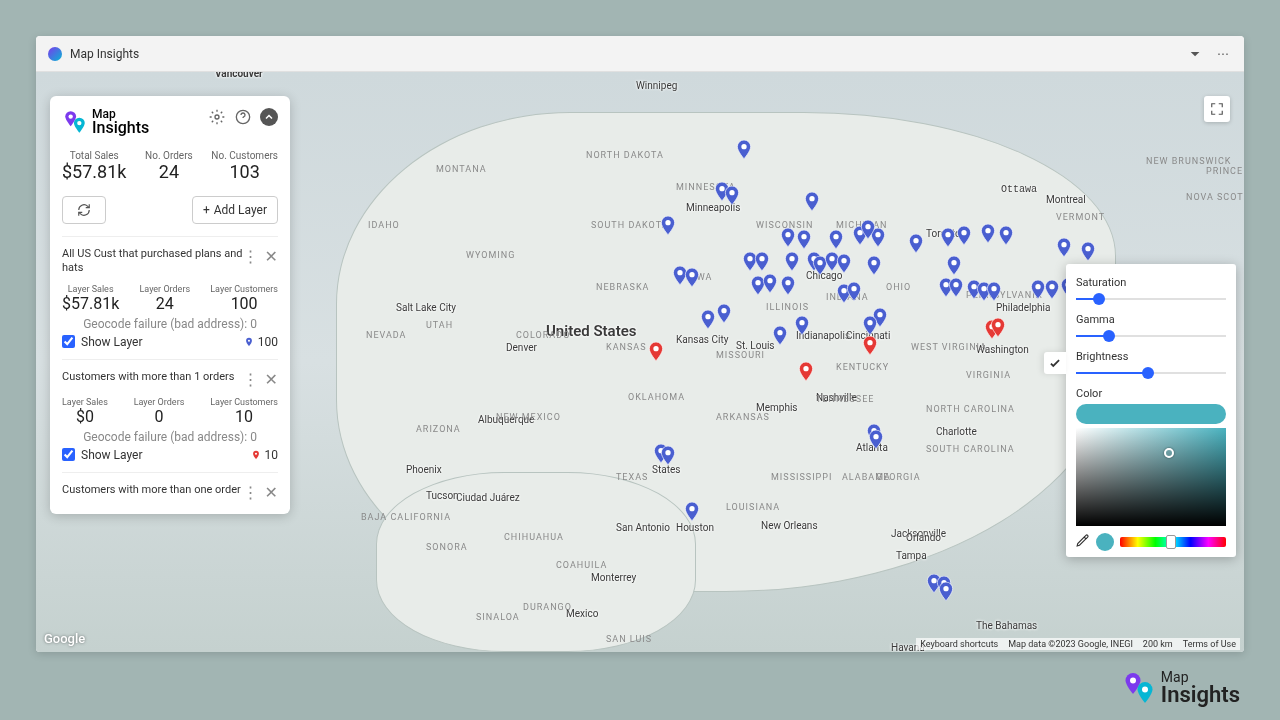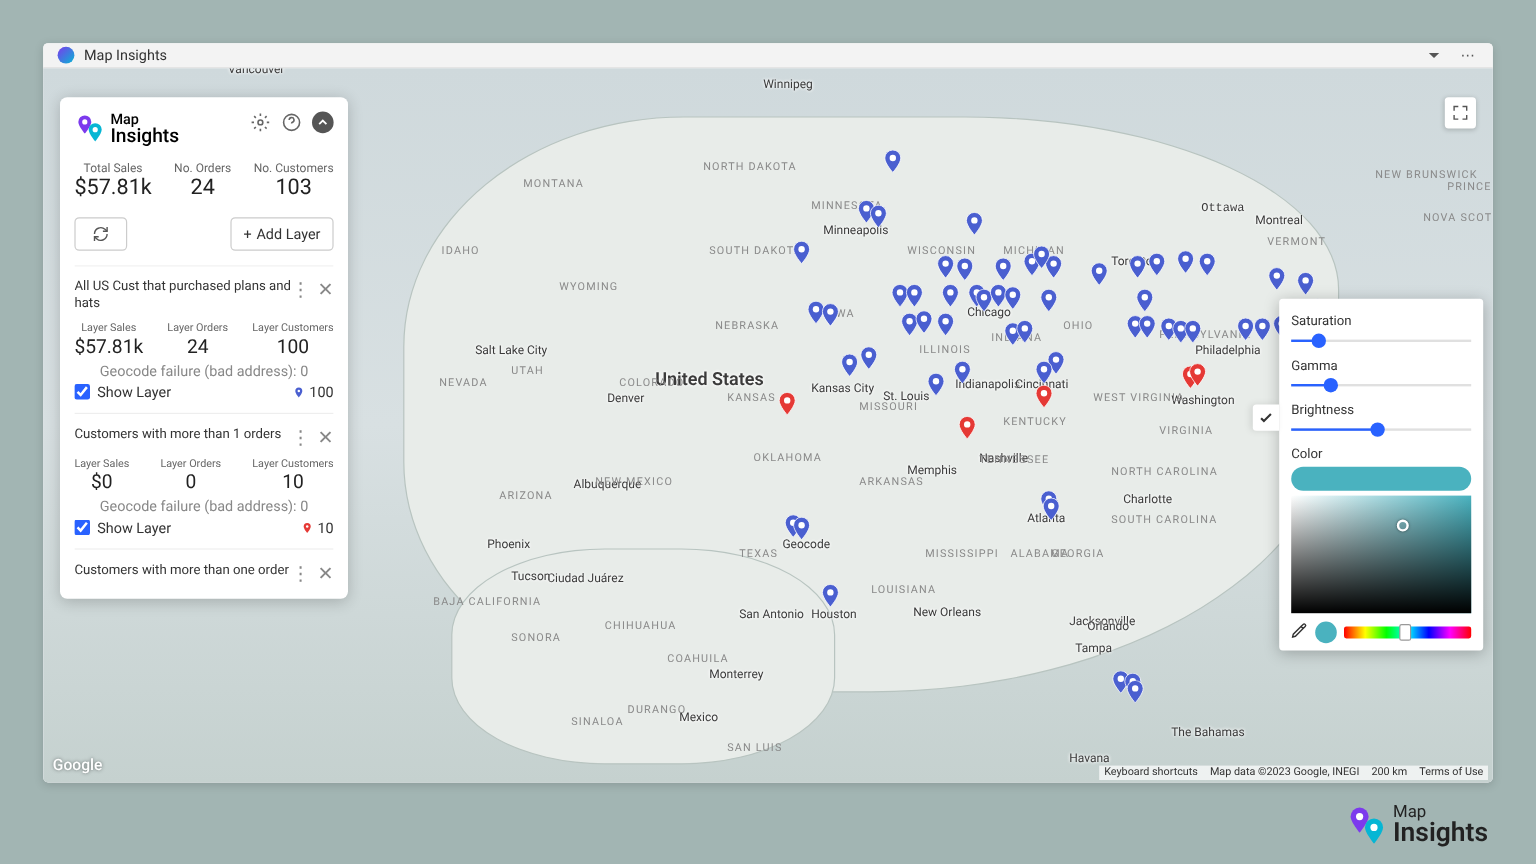--- a/index.html
+++ b/index.html
@@ -1,18 +1,18 @@
 <!DOCTYPE html>
 <html><head>
 <meta charset="utf-8">
 <style>
   *{box-sizing:border-box;margin:0;padding:0;font-family:-apple-system,BlinkMacSystemFont,'Segoe UI',Roboto,sans-serif}
   body{background:#a2b5b3;width:1280px;height:720px;position:relative;overflow:hidden}
   .frame{position:absolute;left:36px;top:36px;right:36px;bottom:68px;background:#fff;border-radius:4px;box-shadow:0 2px 8px rgba(0,0,0,.15);display:flex;flex-direction:column;overflow:hidden}
-  .titlebar{height:21px;background:#f3f3f3;display:flex;align-items:center;padding:0 12px;font-size:12px;color:#333;border-bottom:1px solid #e0e0e0}
+  .titlebar{height:36px;background:#f3f3f3;display:flex;align-items:center;padding:0 12px;font-size:12px;color:#333;border-bottom:1px solid #e0e0e0}
   .titlebar .app-icon{width:14px;height:14px;background:linear-gradient(135deg,#7c3aed,#06b6d4);border-radius:50%;margin-right:8px}
   .titlebar .spacer{flex:1}
   .titlebar .tb-icon{width:18px;height:18px;color:#555;margin-left:10px;cursor:pointer;display:flex;align-items:center;justify-content:center}
   .map-area{flex:1;position:relative;background:#d4dce0;overflow:hidden}
   .map-bg{position:absolute;inset:0;background:linear-gradient(180deg,#cfd9dc 0%,#d8e0e2 50%,#c5d1cf 100%)}
   .land{position:absolute;background:#e8ece9;border:1px solid #b8c4c0}
   .city-label{position:absolute;font-size:10px;color:#3a3a3a;white-space:nowrap;text-shadow:0 0 3px #fff,0 0 3px #fff}
   .big-label{position:absolute;font-size:15px;font-weight:600;color:#3a3a3a;text-shadow:0 0 3px #fff,0 0 3px #fff}
   .state-label{position:absolute;font-size:9px;color:#8a8a8a;letter-spacing:1px;white-space:nowrap}
   .pin{position:absolute;width:16px;height:20px;transform:translate(-50%,-100%);cursor:pointer}
@@ -90,41 +90,41 @@
   <div class="map-area">
     <div class="map-bg"></div>
 
     <div class="land" style="left:300px;top:40px;width:780px;height:480px;border-radius:30% 40% 50% 30%/40% 30% 50% 40%"></div>
     <div class="land" style="left:340px;top:400px;width:320px;height:180px;border-radius:40%"></div>
 
     <div class="big-label" style="left:510px;top:250px">United States</div>
 
     <div id="labels">
         <div class="city-label" style="left: 600px; top: 8px;">Winnipeg</div>
-        <div class="city-label" style="left: 154px; top: -4px;">Vancouver</div>
+        <div class="city-label" style="left: 179px; top: -4px; font-weight: bold;">Vancouver</div>
         <div class="city-label" style="left: 965px; top: 112px; font-family: Liberation Mono, monospace;">Ottawa</div>
         <div class="city-label" style="left: 1010px; top: 122px;">Montreal</div>
         <div class="city-label" style="left: 890px; top: 156px;">Toronto</div>
         <div class="city-label" style="left: 650px; top: 130px;">Minneapolis</div>
         <div class="city-label" style="left: 770px; top: 198px;">Chicago</div>
         <div class="city-label" style="left: 760px; top: 258px;">Indianapolis</div>
         <div class="city-label" style="left: 810px; top: 258px;">Cincinnati</div>
         <div class="city-label" style="left: 940px; top: 272px;">Washington</div>
         <div class="city-label" style="left: 960px; top: 230px;">Philadelphia</div>
         <div class="city-label" style="left: 780px; top: 320px;">Nashville</div>
         <div class="city-label" style="left: 720px; top: 330px;">Memphis</div>
         <div class="city-label" style="left: 900px; top: 354px;">Charlotte</div>
         <div class="city-label" style="left: 820px; top: 370px;">Atlanta</div>
         <div class="city-label" style="left: 855px; top: 456px;">Jacksonville</div>
         <div class="city-label" style="left: 870px; top: 460px;">Orlando</div>
         <div class="city-label" style="left: 860px; top: 478px;">Tampa</div>
         <div class="city-label" style="left: 725px; top: 448px;">New Orleans</div>
         <div class="city-label" style="left: 580px; top: 450px;">San Antonio</div>
         <div class="city-label" style="left: 640px; top: 450px;">Houston</div>
-        <div class="city-label" style="left: 616px; top: 392px;">Geocode</div>
+        <div class="city-label" style="left: 616px; top: 392px;">States</div>
         <div class="city-label" style="left: 420px; top: 420px;">Ciudad Juárez</div>
         <div class="city-label" style="left: 530px; top: 536px;">Mexico</div>
         <div class="city-label" style="left: 555px; top: 500px;">Monterrey</div>
         <div class="city-label" style="left: 640px; top: 262px;">Kansas City</div>
         <div class="city-label" style="left: 700px; top: 268px;">St. Louis</div>
         <div class="city-label" style="left: 470px; top: 270px;">Denver</div>
         <div class="city-label" style="left: 442px; top: 342px;">Albuquerque</div>
         <div class="city-label" style="left: 370px; top: 392px;">Phoenix</div>
         <div class="city-label" style="left: 390px; top: 418px;">Tucson</div>
         <div class="city-label" style="left: 360px; top: 230px;">Salt Lake City</div>

